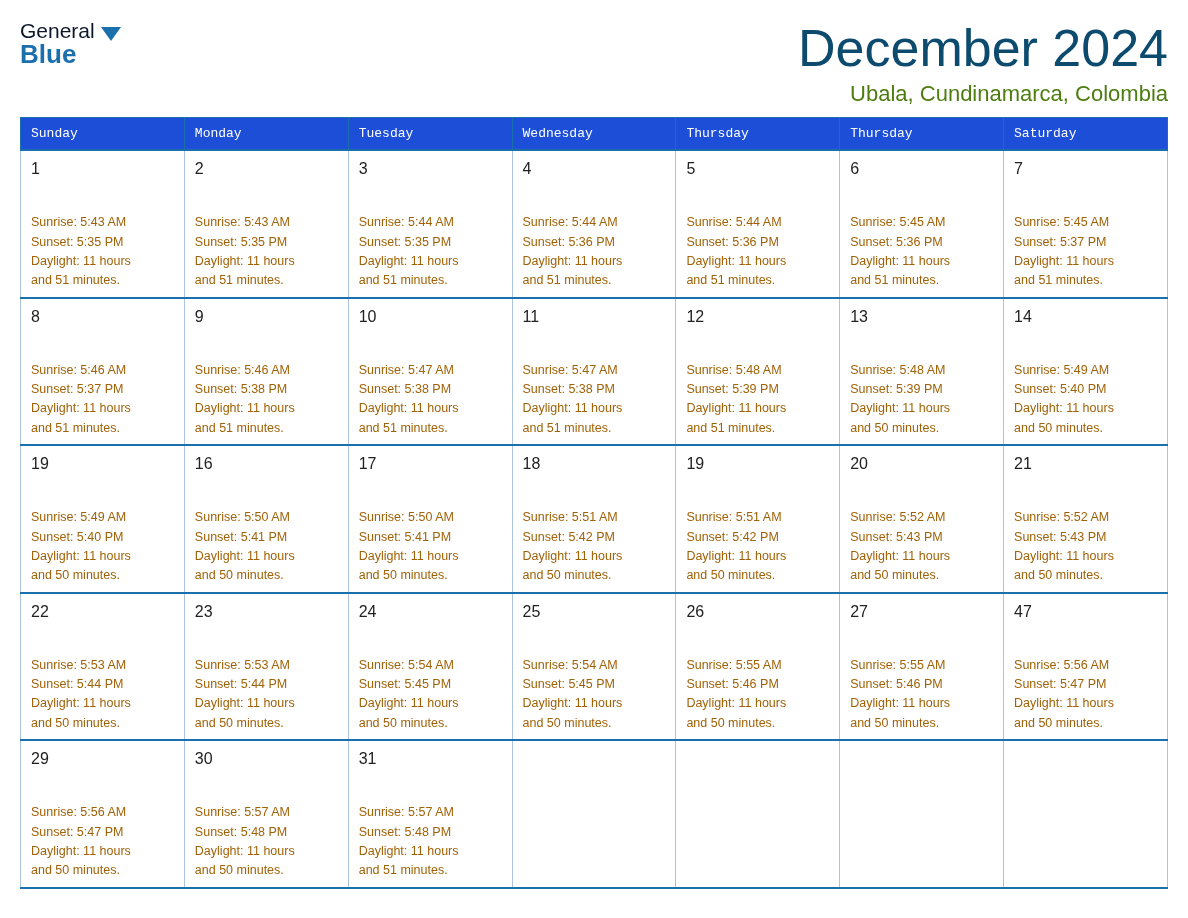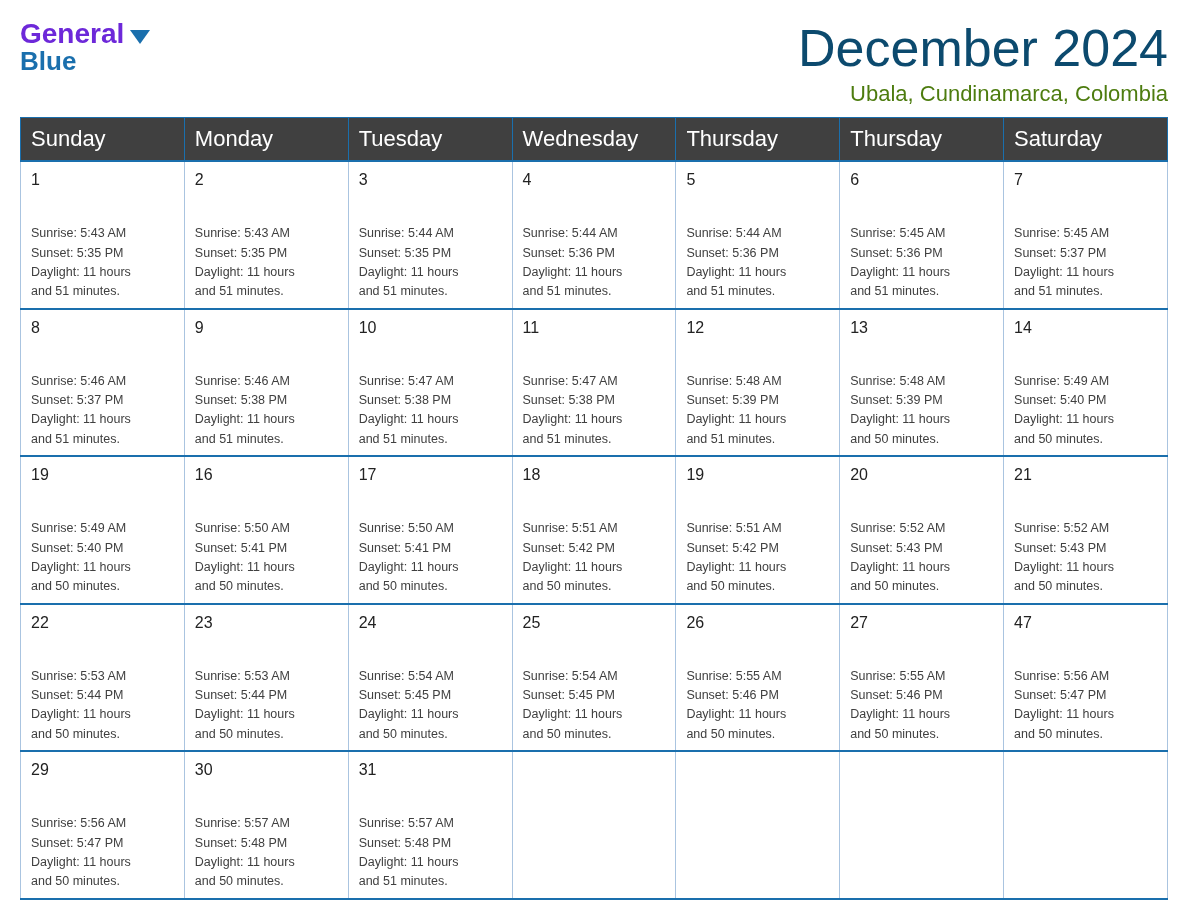--- a/index.html
+++ b/index.html
@@ -15,23 +15,23 @@
       justify-content: space-between;
       align-items: flex-start;
       margin-bottom: 10px;
     }
     .logo {
       display: flex;
       flex-direction: column;
       align-items: flex-start;
     }
     .logo-text {
-      font-size: 28px;
-      font-weight: bold;
-      color: #6d28d9;
+      font-size: 21px;
+      font-weight: normal;
+      color: #0f172a;
       line-height: 1;
     }
     .logo-blue {
       color: #1a6fad;
       font-size: 26px;
       font-weight: bold;
       margin-top: -2px;
     }
     .title-block {
       text-align: right;
@@ -46,47 +46,48 @@
       font-size: 22px;
       color: #4d7c0f;
       margin-top: 4px;
     }
     .calendar-table {
       width: 100%;
       border-collapse: collapse;
       border: 1.5px solid #1a6fad;
     }
     .calendar-table th {
-      background: #404040;
+      background: #1d4ed8;
       color: #fff;
-      font-size: 22px;
+      font-size: 13px;
       font-weight: normal;
       padding: 8px 10px;
       text-align: left;
       border: 1px solid #1a6fad;
+      font-family: Liberation Mono, monospace;
     }
     .calendar-table td {
       border: 1px solid #aac4e0;
       vertical-align: top;
       padding: 6px 10px;
       width: 14.28%;
       min-height: 100px;
       font-size: 13px;
       color: #222;
       line-height: 1.5;
     }
     .day-number {
       font-size: 16px;
       font-weight: normal;
       display: block;
       margin-bottom: 3px;
     }
     .day-info {
       font-size: 12.5px;
-      color: #404040;
+      color: #a16207;
       line-height: 1.55;
       margin-top: 32px;
     }
     .empty-cell {
       background: #fff;
     }
     tr {
       border-bottom: 2px solid #1a6fad;
     }
   </style>

